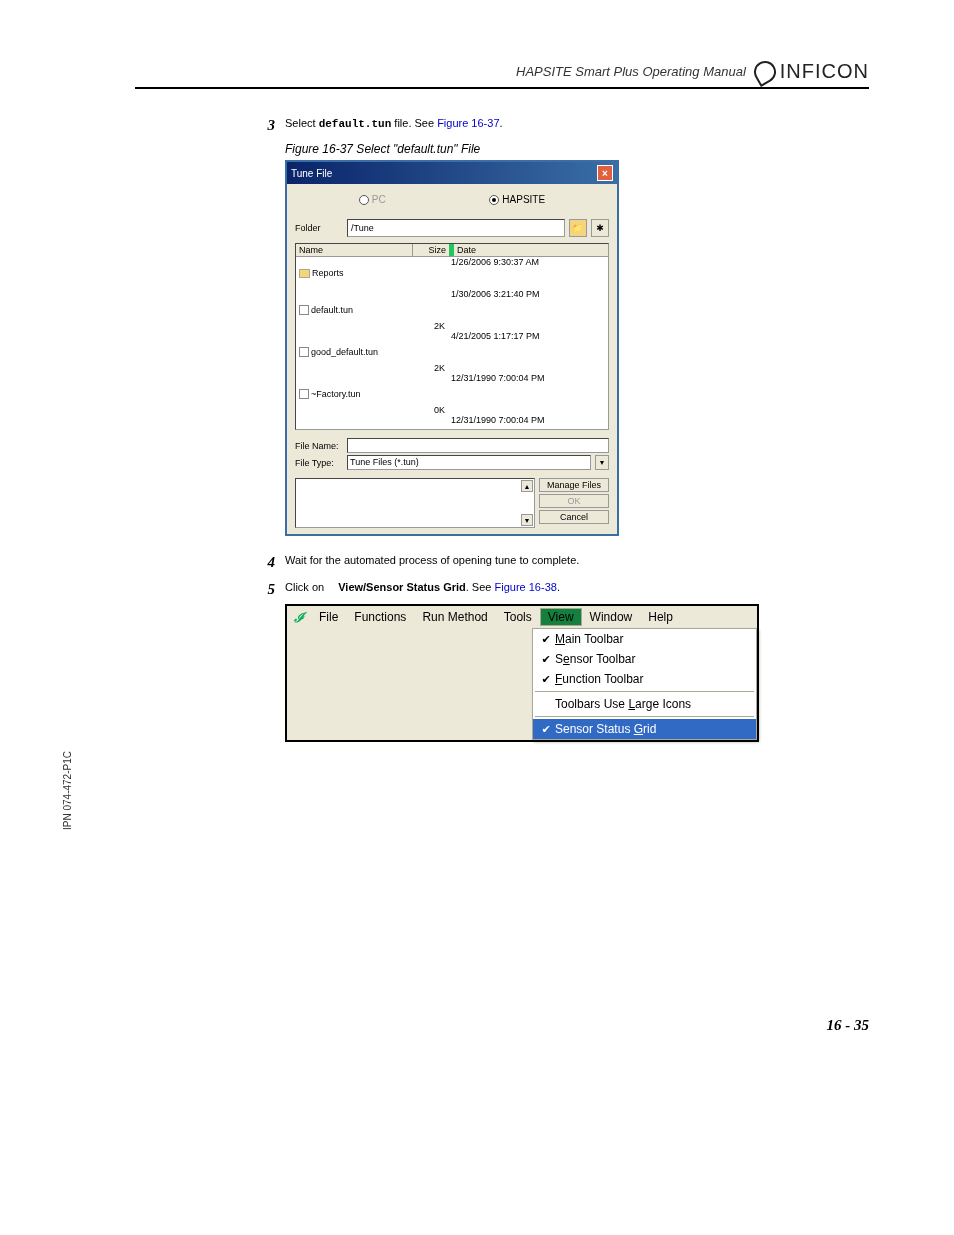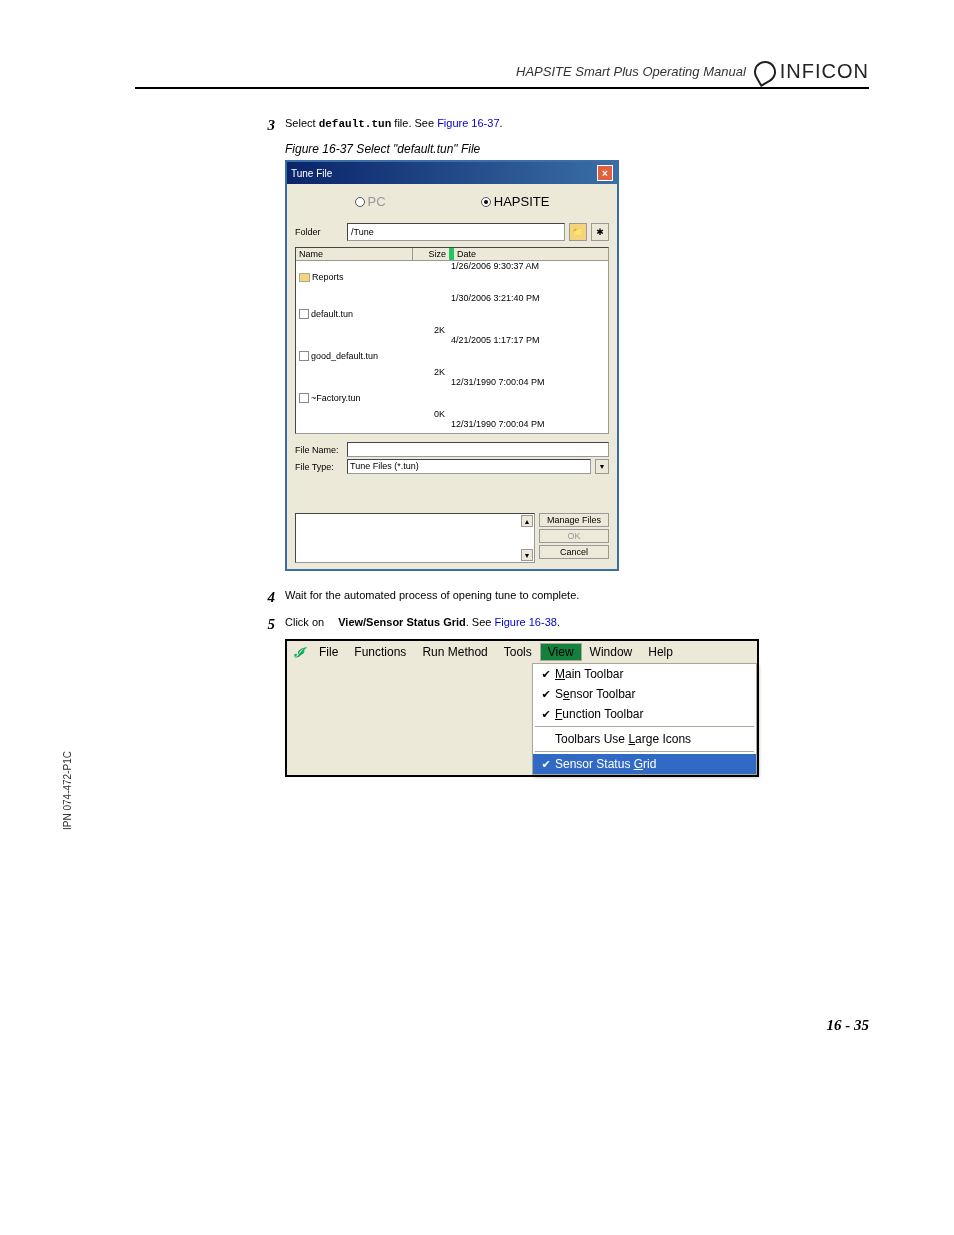--- a/index.html
+++ b/index.html
@@ -107,21 +107,21 @@
     align-items: center;
     justify-content: center;
     color: #fff;
     font-weight: bold;
     font-size: 10px;
   }
   .radio-row {
     display: flex;
     justify-content: space-around;
     padding: 10px 20px;
-    font-size: 13px;
+    font-size: 10px;
   }
   .radio-opt { display: flex; align-items: center; gap: 3px; }
   .radio-circle {
     width: 8px; height: 8px; border: 1px solid #555; border-radius: 50%; background: #fff;
     display: inline-flex; align-items: center; justify-content: center;
   }
   .radio-dot { width: 4px; height: 4px; background: #000; border-radius: 50%; }
   .folder-row {
     display: flex;
     align-items: center;
@@ -183,21 +183,20 @@
   }
   .drop-arrow {
     width: 12px; height: 13px; border: 1px solid #999; background: #ece9d8;
     display: flex; align-items: center; justify-content: center; font-size: 7px;
   }
   .dlg-buttons {
     display: flex;
     justify-content: space-between;
     padding: 2px 8px 6px 8px;
     gap: 0;
-    margin-top: 31px;
   }
   .preview-box {
     flex: 1;
     border: 1px inset #999;
     background: #fff;
     height: 48px;
     margin-right: 4px;
     position: relative;
   }
   .scroll-arrow {

